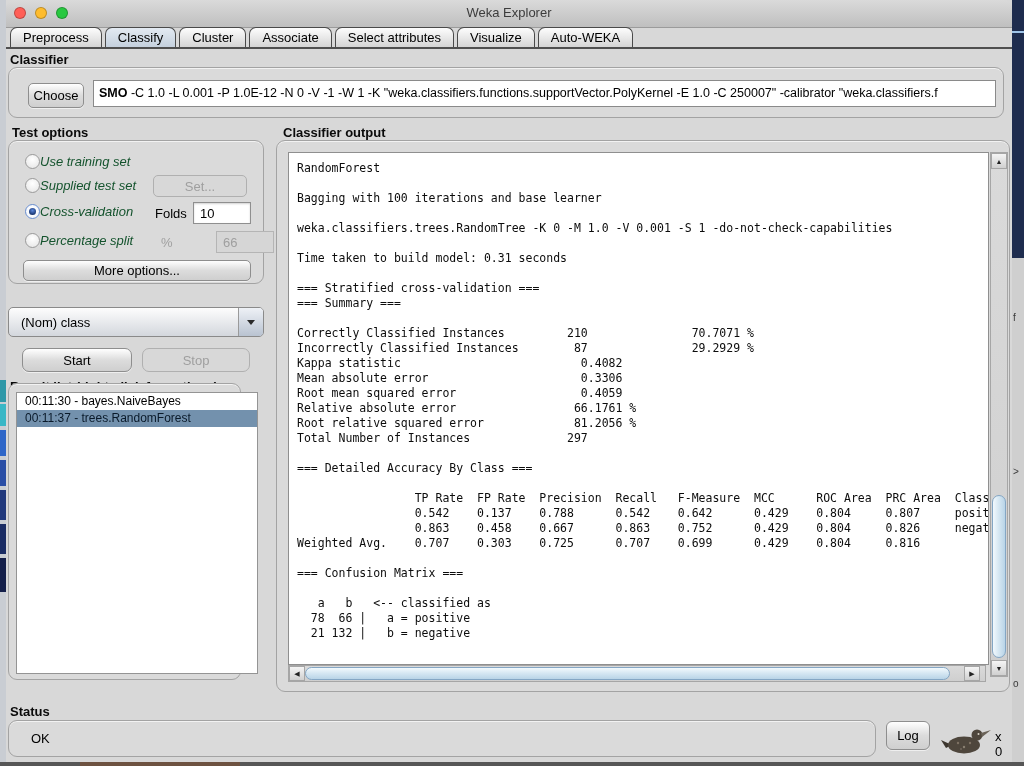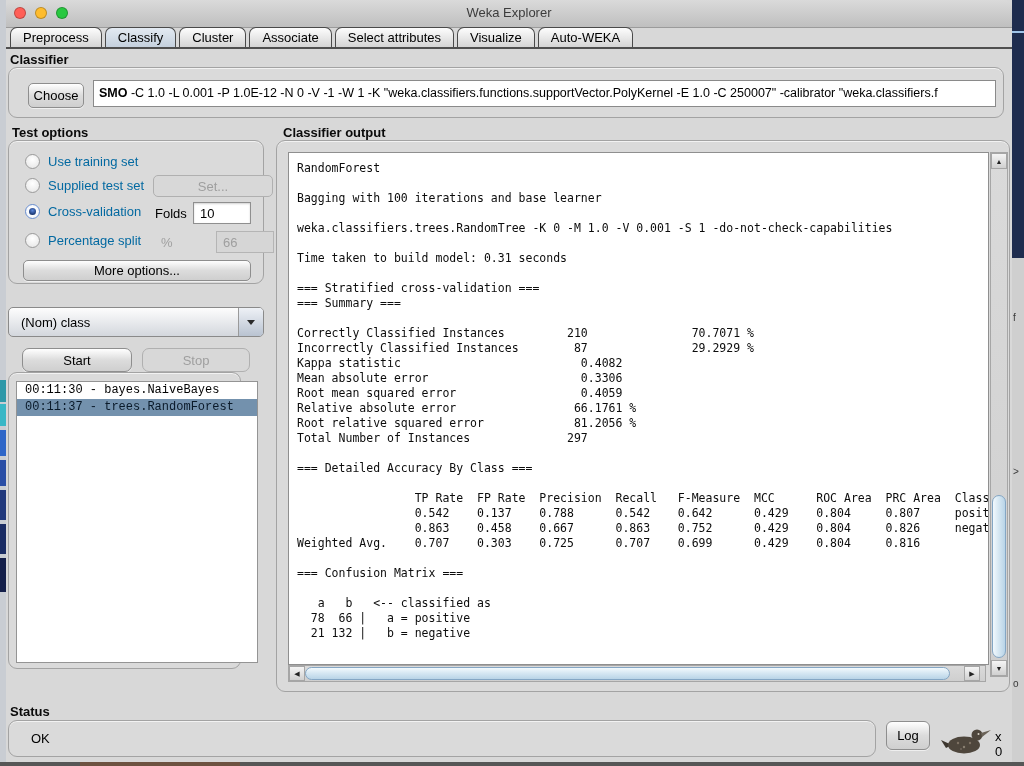--- a/index.html
+++ b/index.html
@@ -48,21 +48,21 @@
   .field{background:#fff;border:1px solid #8f8f8f;box-sizing:border-box;font-size:13px;color:#000;
          box-shadow:inset 0 1px 2px rgba(0,0,0,.18);}
   .field.disabled{background:#d6d6d6;color:#9f9f9f;border-color:#b5b5b5;box-shadow:none;margin-left:23px;}
 
   
   #cmd-field{left:84px;top:12px;width:903px;height:27px;background:#fff;border:1px solid #8a8a8a;
     box-sizing:border-box;font-size:12.5px;line-height:25px;white-space:nowrap;overflow:hidden;padding-left:5px;color:#000;}
   #cmd-field b{font-weight:bold;}
 
   
-  .t-row{position:absolute;left:16px;display:flex;align-items:center;gap:8px;font-size:13px;color:#0369a1;}
+  .t-row{position:absolute;left:16px;display:flex;align-items:center;font-size:13px;color:#14532d;font-style:italic;}
 
   
   #class-combo{left:2px;top:307px;width:256px;height:30px;border:1px solid #8a8a8a;border-radius:5px;
     background:linear-gradient(#fdfdfd,#d3d7dd);box-sizing:border-box;display:flex;align-items:center;}
   #class-combo .txt{flex:1;padding-left:12px;font-size:13px;color:#000;}
   #class-combo .cap{width:24px;align-self:stretch;border-left:1px solid #9a9a9a;border-radius:0 4px 4px 0;
     background:linear-gradient(#eef1f6,#b9c3d1);display:flex;align-items:center;justify-content:center;}
   .tri-down{width:0;height:0;border-left:4px solid transparent;border-right:4px solid transparent;border-top:5px solid #2a2a2a;}
 
   
@@ -145,21 +145,21 @@
     <div class="abs sec-label" style="left:6px;top:125px;">Test options</div>
     <div class="abs panel" style="left:2px;top:140px;width:256px;height:144px;">
       <div class="t-row" style="top:13px;">
         <span class="radio"></span>
         <span>Use training set</span>
       </div>
       <div class="t-row" style="top:37px;justify-content:space-between;">
         <span class="radio"></span>
         <span>Supplied test set</span>
       </div>
-      <div class="mac-btn disabled abs" style="left:144px;top:34px;width:120px;height:22px;">Set...</div>
+      <div class="mac-btn disabled abs" style="left:144px;top:34px;width:94px;height:22px;">Set...</div>
       <div class="t-row" style="top:63px;">
         <span class="radio sel"></span>
         <span>Cross-validation</span>
       </div>
       <span class="abs" style="left:146px;top:65px;font-size:13px;">Folds</span>
       <input class="field abs" style="left: 184px; top: 61px; width: 58px; height: 22px; padding-left: 6px;" value="10">
       <div class="t-row" style="top:92px;">
         <span class="radio"></span>
         <span>Percentage split</span>
       </div>
@@ -172,21 +172,21 @@
       <span class="txt">(Nom) class</span>
       <span class="cap">
           <span class="tri-down"></span>
         </span>
     </div>
 
     <div class="mac-btn abs" style="left:16px;top:348px;width:110px;height:24px;border-radius:7px;">Start</div>
     <div class="mac-btn disabled abs" style="left:136px;top:348px;width:108px;height:24px;border-radius:7px;">Stop</div>
 
     <div class="abs sec-label" style="left:4px;top:379px;">Result list (right-click for options)</div>
-    <div class="abs panel" style="left:2px;top:372px;width:233px;height:297px;font-family:Liberation Mono, monospace;">
+    <div class="abs panel" style="left:2px;top:383px;width:233px;height:297px;">
       <div id="result-box">
         <div class="r-item">00:11:30 - bayes.NaiveBayes</div>
         <div class="r-item sel">00:11:37 - trees.RandomForest</div>
       </div>
     </div>
 
     <div class="abs sec-label" style="left:277px;top:125px;">Classifier output</div>
     <div class="abs panel" style="left:270px;top:140px;width:734px;height:552px;">
       <div id="out-text">
         <pre id="out-pre">RandomForest

